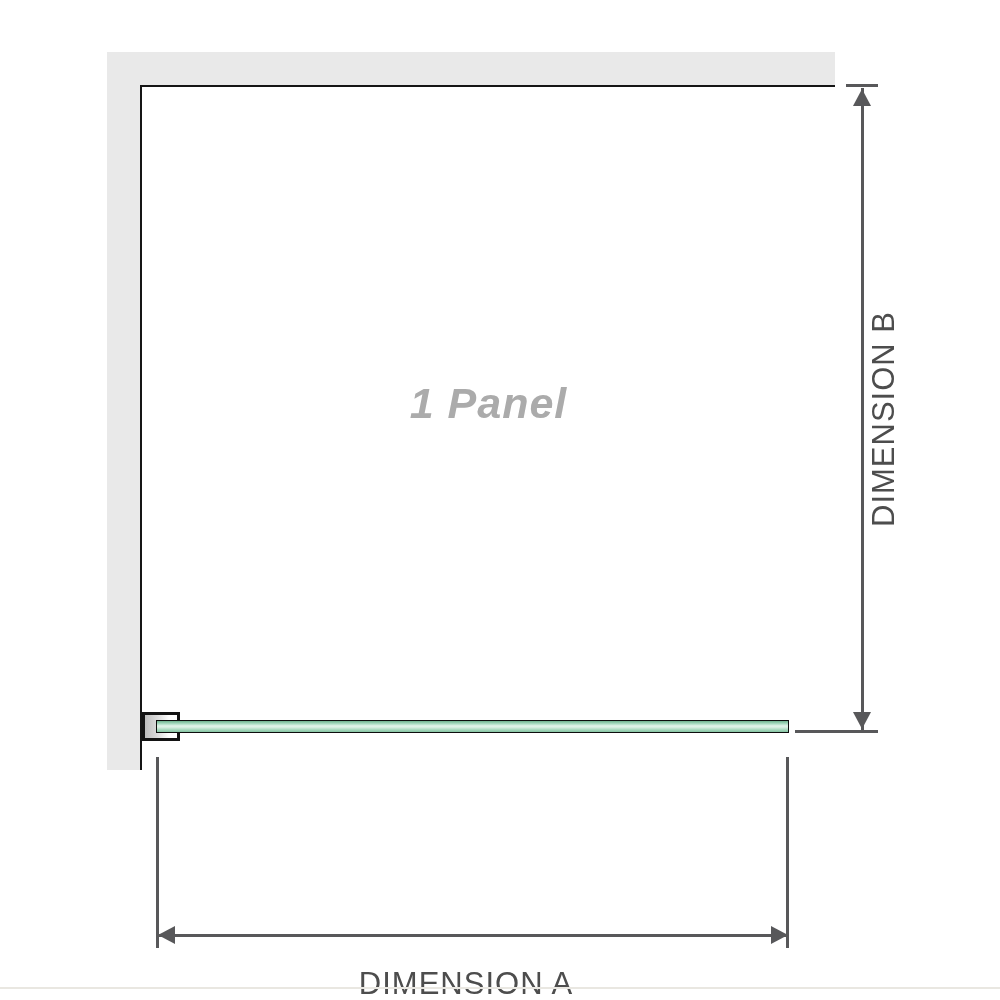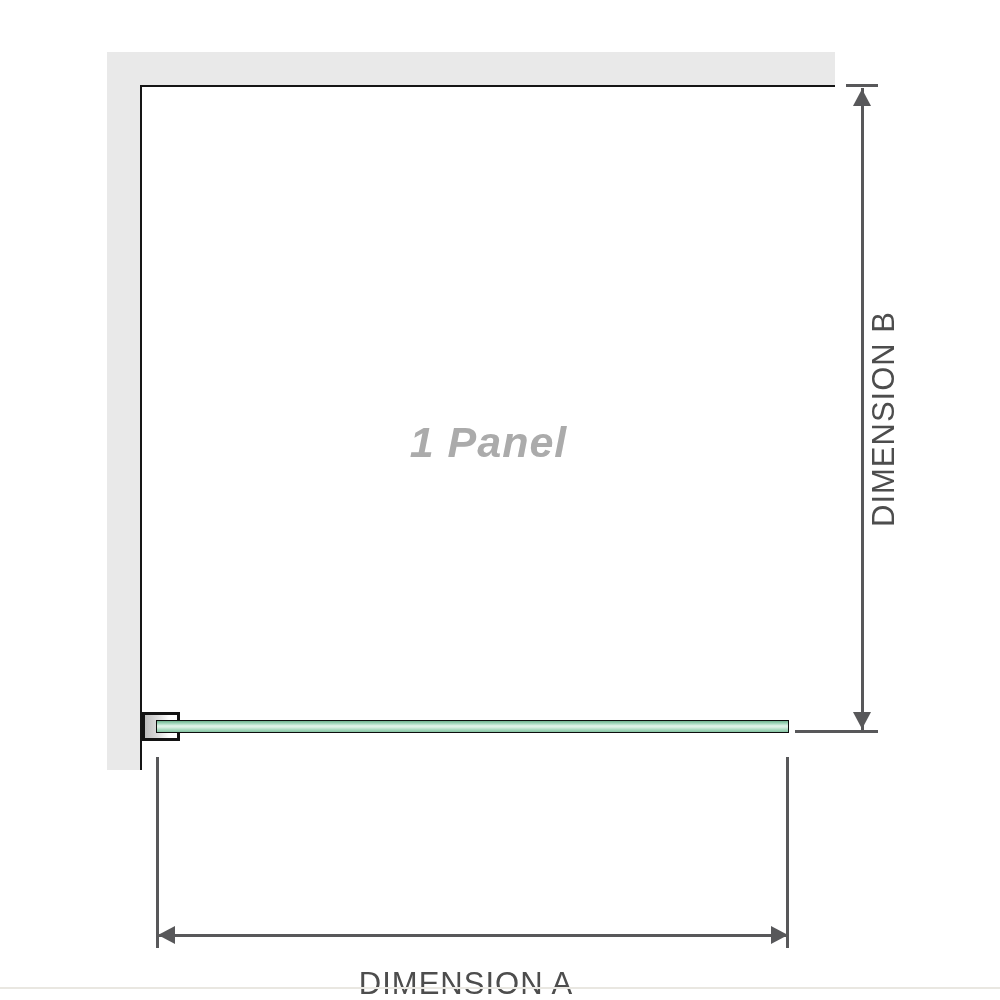--- a/index.html
+++ b/index.html
@@ -34,21 +34,20 @@
     border-left: 2.5px solid var(--panel-border);
   }
   .panel-label {
     left:0; right:0; top:292px;
     text-align:center;
     font-size:43px;
     font-style: italic;
     font-weight: bold;
     letter-spacing: 1px;
     color: var(--panel-label-text);
-    margin-top: 39px;
   }
 
   
   .bracket {
     left:142px; top:712px; width:38px; height:29px;
     border: 3px solid #131313;
     background: linear-gradient(90deg, #bdbdbd 0%, #dcdcdc 40%, #ffffff 75%);
     z-index: 1;
   }
   .glass {

